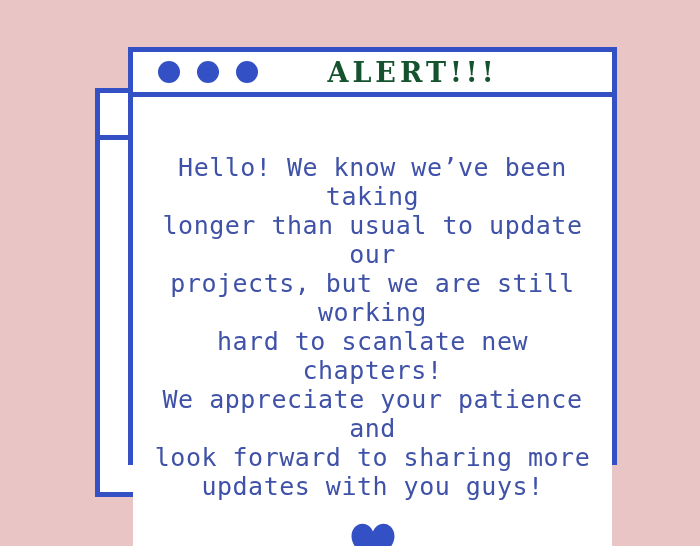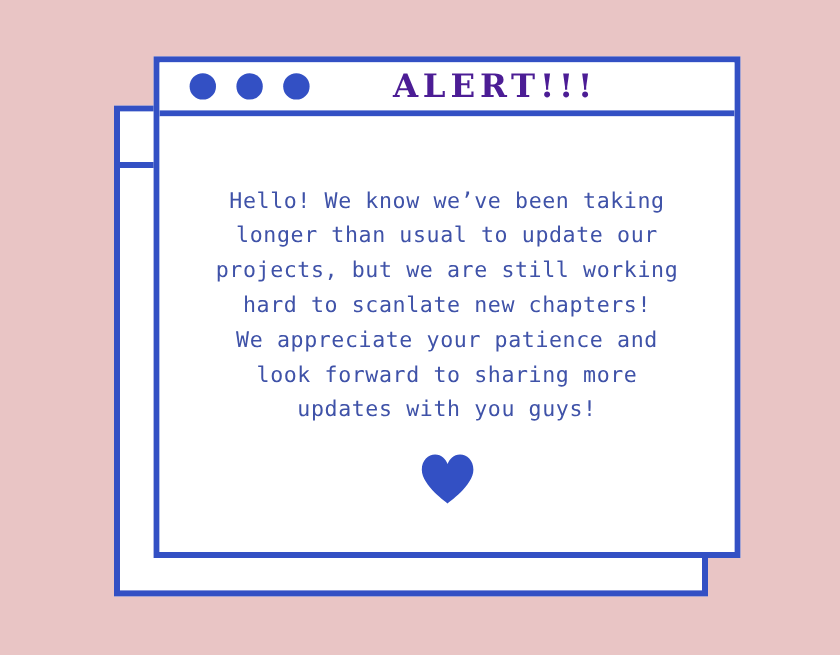--- a/index.html
+++ b/index.html
@@ -79,21 +79,21 @@
     width: 22px;
     height: 22px;
     border-radius: 50%;
     background: #3350c4;
     display: block;
   }
 
   .title-text {
     flex: 1 1 auto;
     text-align: center;
-    color: #4c1d95;
+    color: #14532d;
     font-family: "DejaVu Serif", "Liberation Serif", serif;
     font-weight: bold;
     font-size: 27px;
     letter-spacing: 4px;
     margin-right: 55px;
     margin-left: 10px;
     line-height: 1;
     white-space: nowrap;
   }
 
@@ -103,21 +103,21 @@
     flex-direction: column;
     align-items: center;
     justify-content: flex-start;
     padding-top: 56px;
     background: #ffffff;
   }
 
   .message {
     color: #3f52a8;
     font-family: "DejaVu Sans Mono", "Liberation Mono", monospace;
-    font-size: 18px;
+    font-size: 25px;
     line-height: 29px;
     text-align: center;
     letter-spacing: 0.5px;
     white-space: pre-line;
     margin: 0;
     padding: 0 8px;
   }
 
   .heart-wrap {
     margin-top: 22px;

